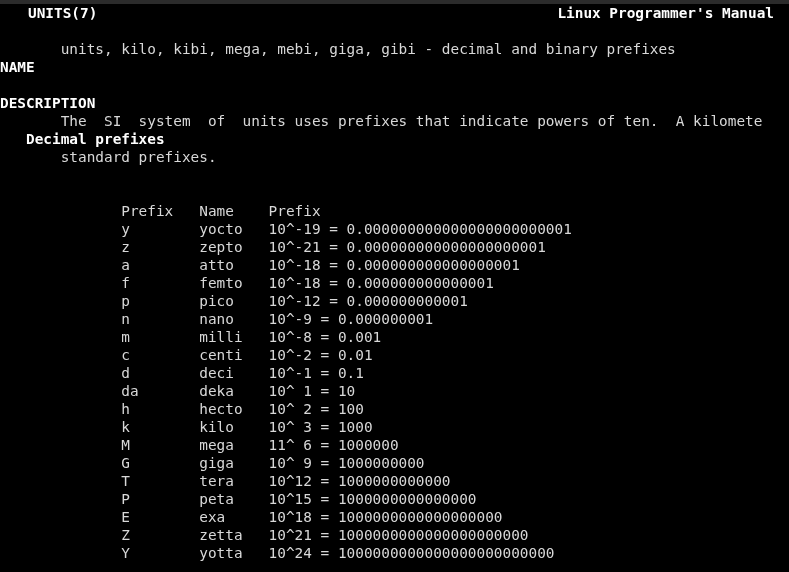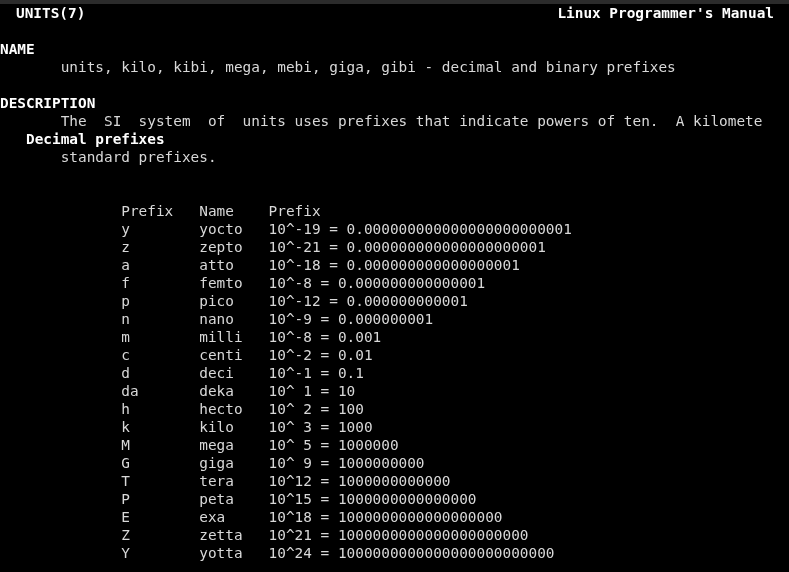--- a/index.html
+++ b/index.html
@@ -54,23 +54,24 @@
   .bold {
     font-weight: bold;
     color: #ffffff;
   }
   .hdr {
     position: relative;
     width: 789px;
   }
   .hdr .left {
     position: absolute;
-    left: 16px;
+    left: 0;
     top: 0;
     white-space: pre;
+    padding-left: 28px;
   }
   .hdr .right {
     position: absolute;
     right: 15px;
     top: 0;
     white-space: pre;
   }
   .tbl-row {
     white-space: pre;
   }
@@ -84,53 +85,53 @@
 
   <div id="screen">
 
     <div class="line hdr">
       <span class="left bold">UNITS(7)</span>
       <span class="right bold">Linux Programmer's Manual</span>
     </div>
 
     <div class="line blank">&nbsp;</div>
 
+    <div class="line">       units, kilo, kibi, mega, mebi, giga, gibi - decimal and binary prefixes</div>
+
     <div class="line bold">NAME</div>
-
-    <div class="line">       units, kilo, kibi, mega, mebi, giga, gibi - decimal and binary prefixes</div>
 
     <div class="line blank">&nbsp;</div>
 
     <div class="line bold">DESCRIPTION</div>
 
     <div class="line">       The  SI  system  of  units uses prefixes that indicate powers of ten.  A kilomete</div>
 
     <div class="line bold">   Decimal prefixes</div>
 
     <div class="line">       standard prefixes.</div>
 
     <div class="line blank">&nbsp;</div>
     <div class="line blank">&nbsp;</div>
 
     <div class="line tbl-row">              Prefix   Name    Prefix</div>
 
     <div id="prefix-table-body">
         <div class="line tbl-row">              y        yocto   10^-19 = 0.000000000000000000000001</div>
         <div class="line tbl-row">              z        zepto   10^-21 = 0.000000000000000000001</div>
         <div class="line tbl-row">              a        atto    10^-18 = 0.000000000000000001</div>
-        <div class="line tbl-row">              f        femto   10^-8 = 0.000000000000001</div>
+        <div class="line tbl-row">              f        femto   10^-18 = 0.000000000000001</div>
         <div class="line tbl-row">              p        pico    10^-12 = 0.000000000001</div>
         <div class="line tbl-row">              n        nano    10^-9 = 0.000000001</div>
         <div class="line tbl-row">              m        milli   10^-8 = 0.001</div>
         <div class="line tbl-row">              c        centi   10^-2 = 0.01</div>
         <div class="line tbl-row">              d        deci    10^-1 = 0.1</div>
         <div class="line tbl-row">              da       deka    10^ 1 = 10</div>
         <div class="line tbl-row">              h        hecto   10^ 2 = 100</div>
         <div class="line tbl-row">              k        kilo    10^ 3 = 1000</div>
-        <div class="line tbl-row">              M        mega    10^ 5 = 1000000</div>
+        <div class="line tbl-row">              M        mega    11^ 6 = 1000000</div>
         <div class="line tbl-row">              G        giga    10^ 9 = 1000000000</div>
         <div class="line tbl-row">              T        tera    10^12 = 1000000000000</div>
         <div class="line tbl-row">              P        peta    10^15 = 1000000000000000</div>
         <div class="line tbl-row">              E        exa     10^18 = 1000000000000000000</div>
         <div class="line tbl-row">              Z        zetta   10^21 = 1000000000000000000000</div>
         <div class="line tbl-row">              Y        yotta   10^24 = 1000000000000000000000000</div>
       </div>
 
   </div>
 </div>

